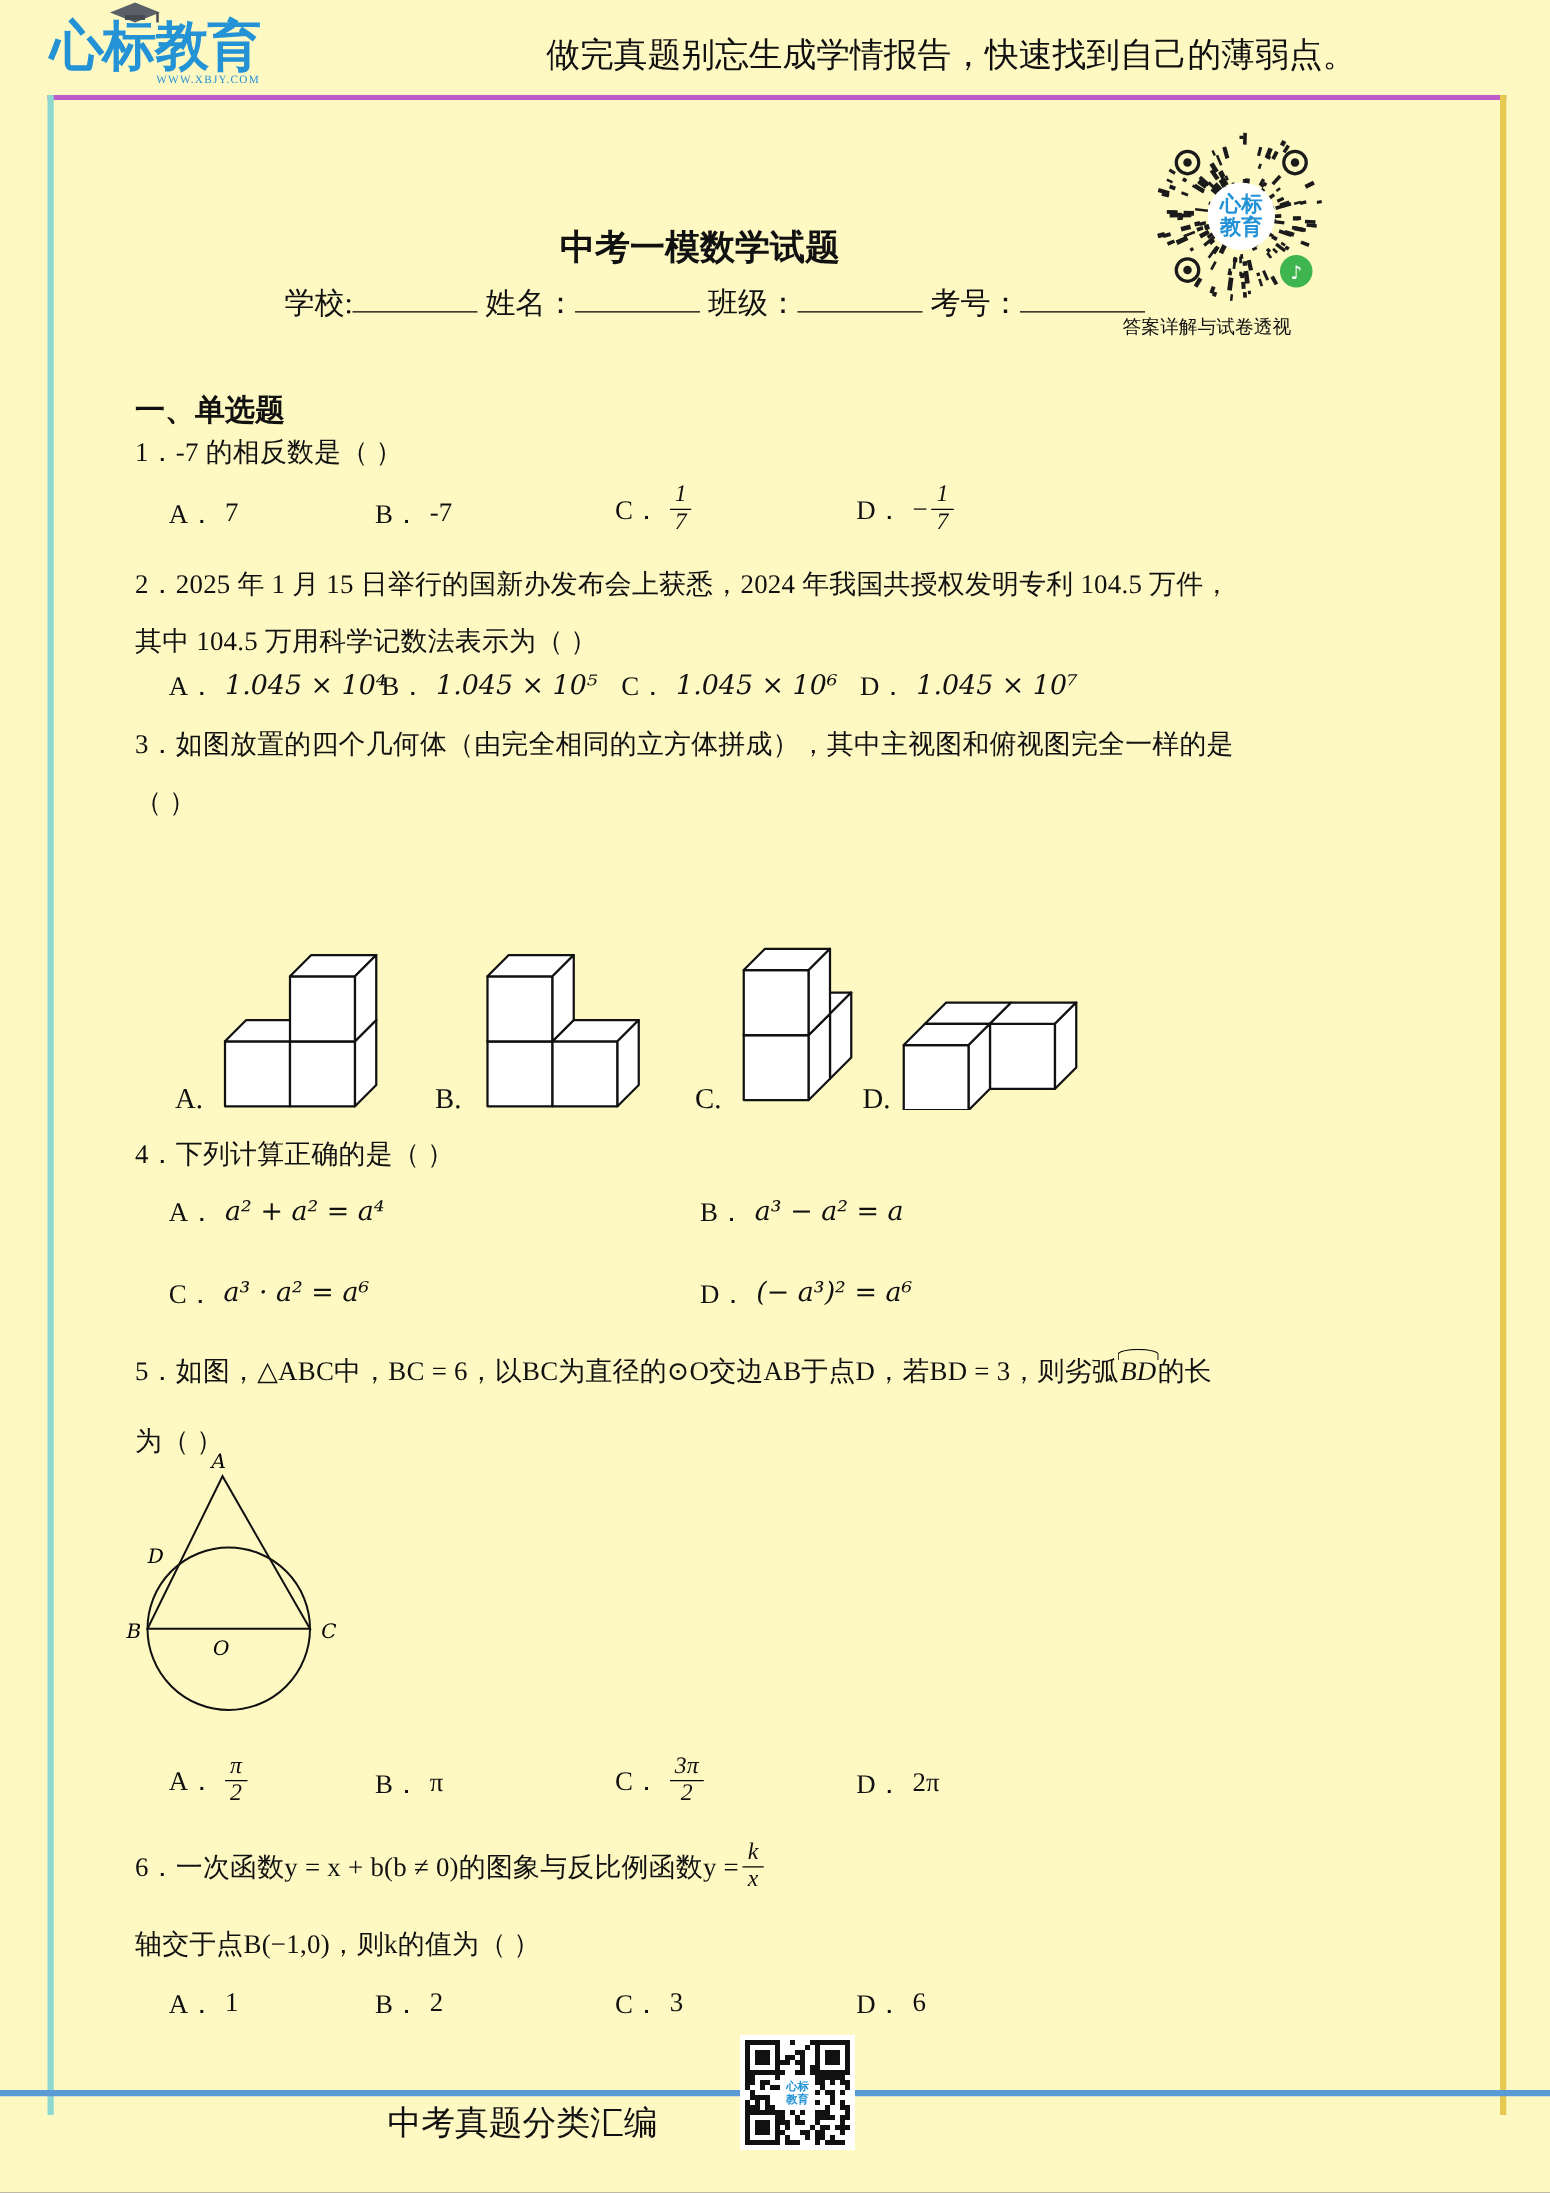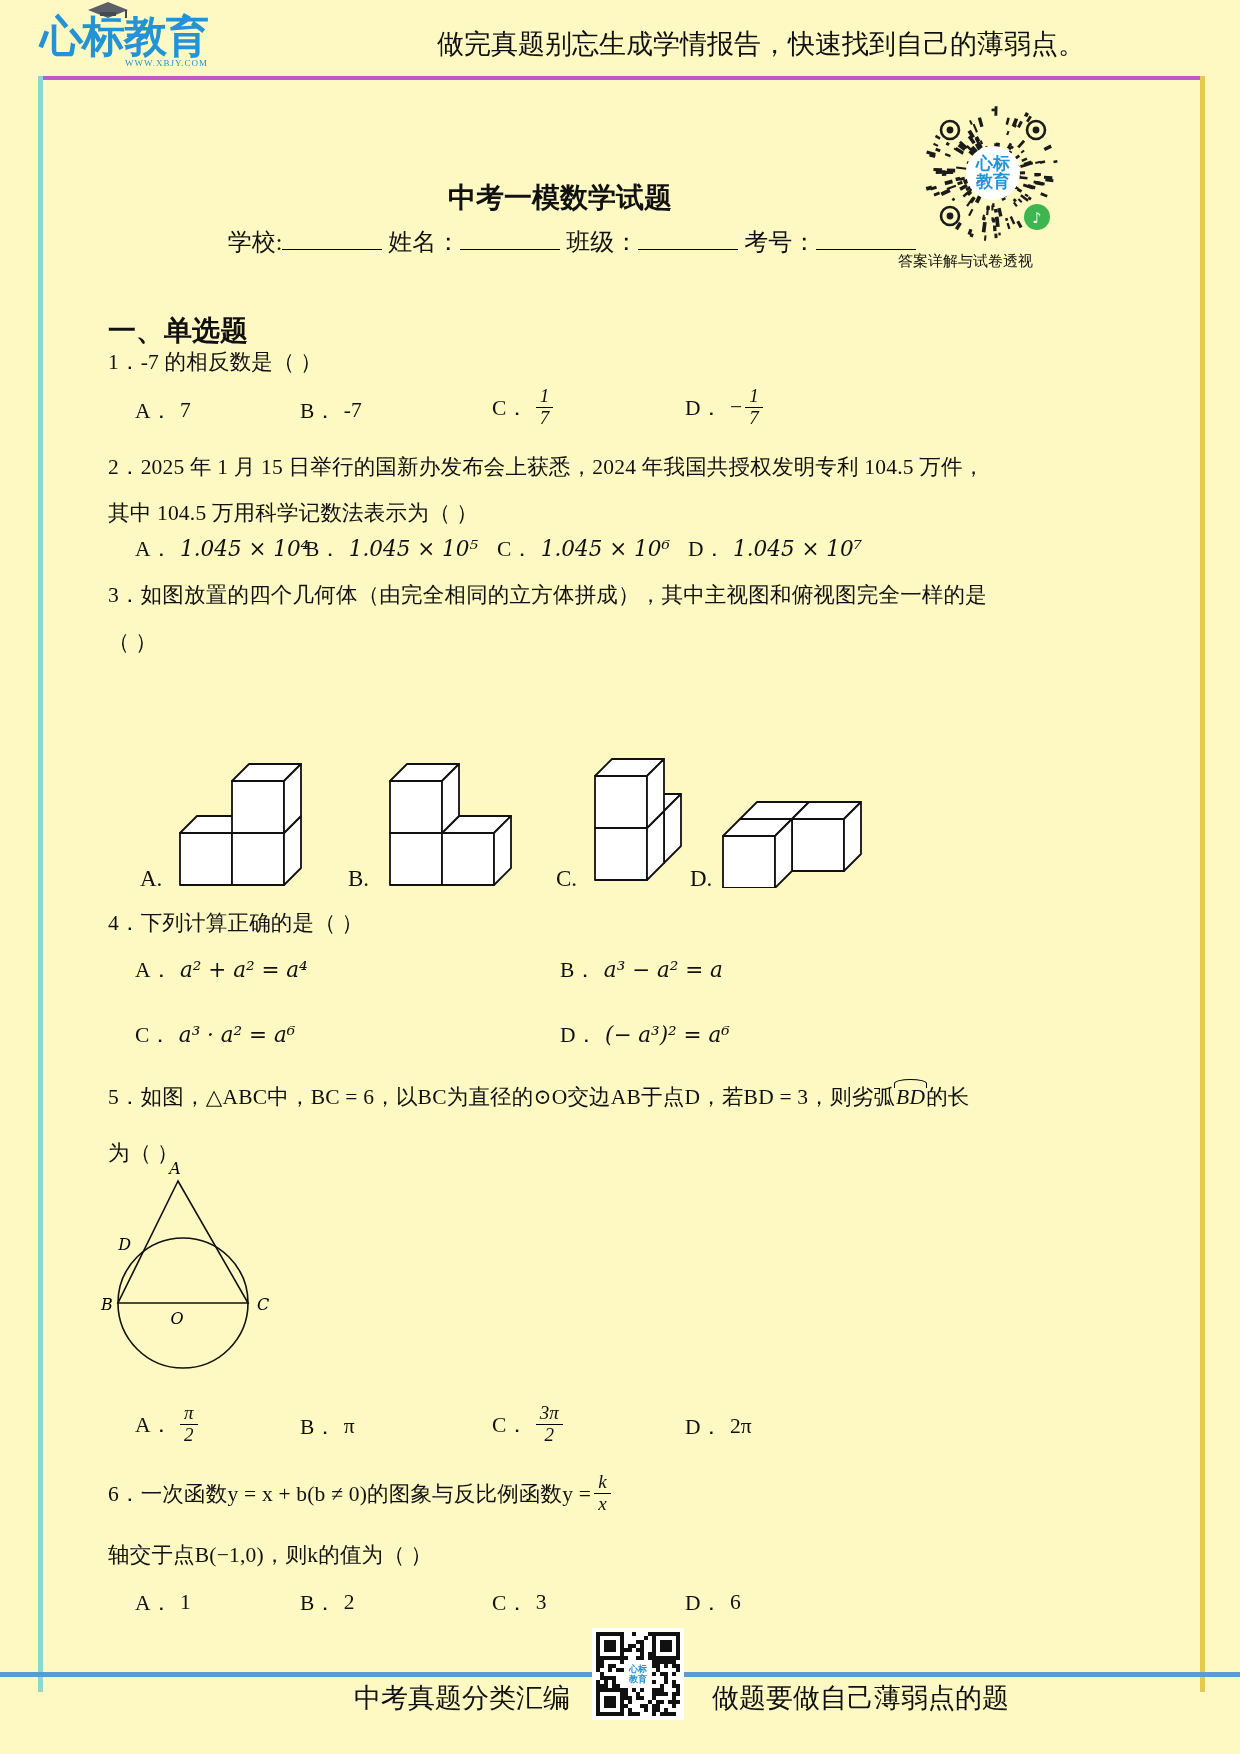--- a/index.html
+++ b/index.html
@@ -1,20 +1,20 @@
 <!DOCTYPE html>
 <html><head>
 <meta charset="utf-8">
 <style>
   html,body{margin:0;padding:0;background:#888;}
   .page{position:relative;width:1240px;height:1754px;background:#fef9c3;margin:0 auto;
         font-family:"Liberation Serif","DejaVu Serif",serif;color:#111;overflow:hidden;}
   .t{position:absolute;white-space:nowrap;}
   .stem{font-size:21.5px;letter-spacing:.2px;}
-  .sec{font-size:28px;font-weight:bold;}
+  .sec{font-size:24px;font-weight:bold;}
   .opt{font-size:21.5px;display:flex;align-items:center;}
   .opt .lbl{margin-right:8px;}
   .frac{display:inline-block;text-align:center;line-height:1.08;font-size:19px;font-style:italic;}
   .frac .fn{display:block;padding:0 4px;border-bottom:1.4px solid #000;}
   .frac .fd{display:block;}
   .math{font-style:italic;font-family:"DejaVu Serif","Liberation Serif",serif;}
   .arc{position:relative;display:inline-block;font-style:italic;padding:0 1px;}
   .arc::before{content:"";position:absolute;left:-1px;right:-1px;top:-6px;height:8px;
                border:1.3px solid #000;border-bottom:none;border-radius:50% 50% 0 0;}
   .blank{display:inline-block;width:100px;height:20px;border-bottom:1.6px solid #000;vertical-align:baseline;}
@@ -370,22 +370,21 @@
     </div>
   <div class="t opt" style="left:492px;top:1588px;">
       <span class="lbl">C．</span>
       <span>3</span>
     </div>
   <div class="t opt" style="left:685px;top:1588px;">
       <span class="lbl">D．</span>
       <span>6</span>
     </div>
 
-  <div class="t" style="left:310px;top:1680px;font-size:27px;margin-left:44px;">中考真题分类汇编</div>
-  <div class="t" style="left:712px;top:1680px;font-size:27px;">做题要做自己薄弱点的题</div>
+  <div class="t" style="left:310px;top:1680px;font-size:27px;">中考真题分类汇编</div>
   <div class="t" style="left:592px;top:1628px;width:92px;height:92px;background:#fff;display:flex;align-items:center;justify-content:center;">
     <svg id="qr2" width="84" height="84" viewBox="0 0 84 84">
         <rect x="76" y="80" width="4" height="4" fill="#111"></rect>
         <rect x="72" y="80" width="4" height="4" fill="#111"></rect>
         <rect x="68" y="80" width="4" height="4" fill="#111"></rect>
         <rect x="64" y="80" width="4" height="4" fill="#111"></rect>
         <rect x="56" y="80" width="4" height="4" fill="#111"></rect>
         <rect x="40" y="80" width="4" height="4" fill="#111"></rect>
         <rect x="36" y="80" width="4" height="4" fill="#111"></rect>
         <rect x="32" y="80" width="4" height="4" fill="#111"></rect>

